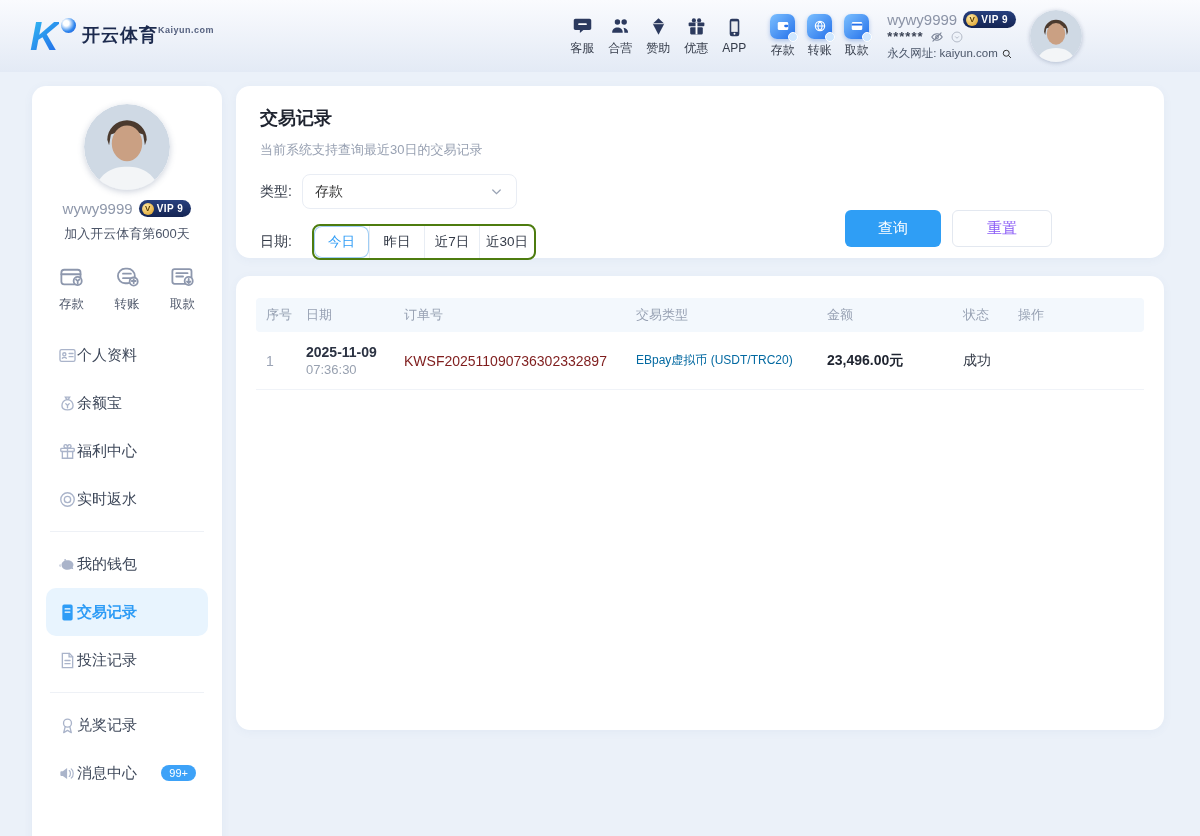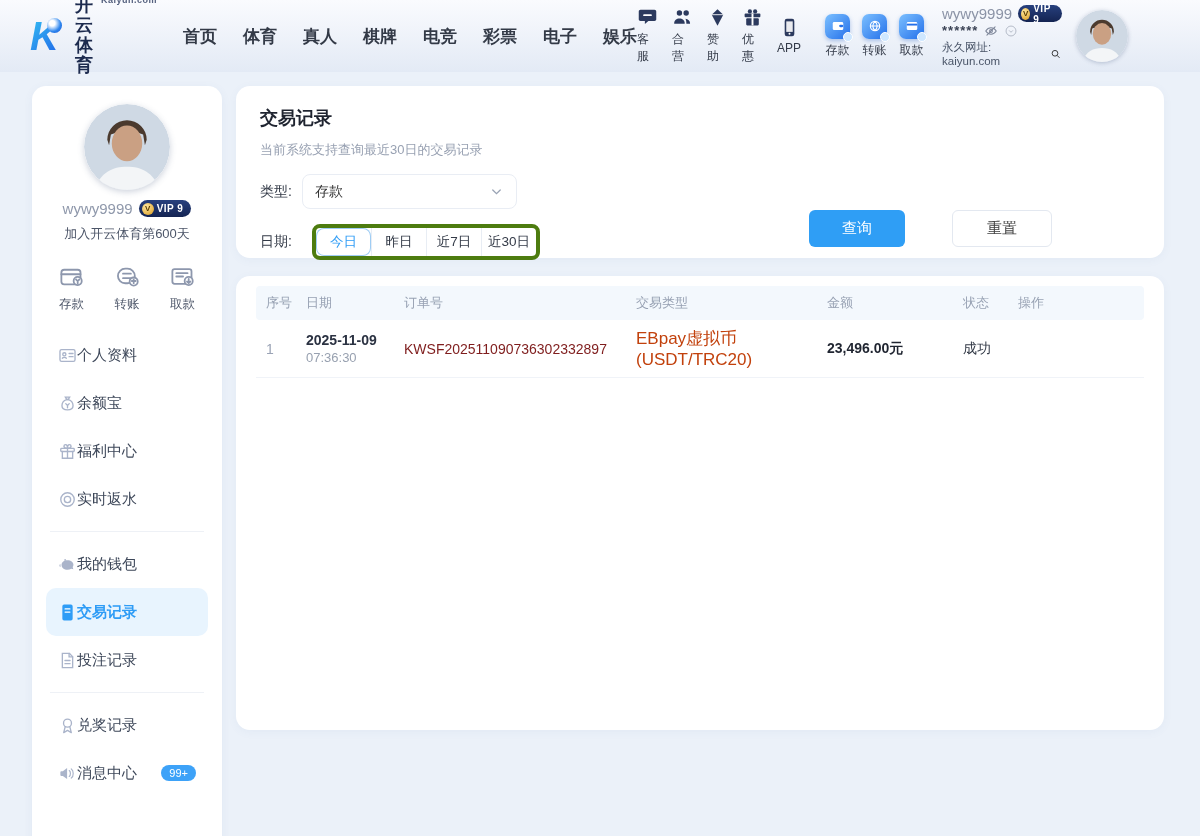--- a/index.html
+++ b/index.html
@@ -76,72 +76,62 @@
     border-radius:14px; box-shadow:0 2px 10px rgba(90,120,170,.06); padding:20px 24px; }
   .f-title { font-size:18px; font-weight:bold; color:#1f2430; }
   .f-sub { font-size:13px; color:#98a1b2; margin-top:11px; }
   .f-row { display:flex; align-items:center; margin-top:15px; }
   .f-label { font-size:14px; color:#333a47; width:42px; flex:none; }
   .f-select, .f-date { height:35px; width:215px; border:1px solid #e9edf4; border-radius:8px; background:#fff;
     display:flex; align-items:center; padding:0 12px; cursor:pointer; }
   .f-select .val { font-size:14px; color:#333; }
   .f-select svg, .f-date svg { margin-left:auto; width:15px; height:15px; color:#99a3b4; }
   .f-date .dval { font-size:13px; color:#333; letter-spacing:.2px; white-space:nowrap; }
-  .seg-group { display:flex; margin-left:10px; border:4px solid #4d7c0f; border-radius:8px; background:#fff; height:36px; }
+  .seg-group { display:flex; margin-left:10px; border:2px solid #4d7c0f; border-radius:8px; background:#fff; height:36px; }
   .seg { width:55px; display:flex; align-items:center; justify-content:center; font-size:13.5px; color:#333a47;
     cursor:pointer; border-left:1px solid #e8edf4; }
   .seg:first-child { border-left:none; }
   .seg.active { color:#2e9cf6; box-shadow:inset 0 0 0 1px #9fcdf4; border-radius:8px; border-left-color:transparent; }
-  .btn-query { position:absolute; left:573px; top:124px; width:96px; height:37px; border:none; border-radius:6px;
+  .btn-query { position:absolute; left:609px; top:124px; width:96px; height:37px; border:none; border-radius:6px;
     background:#2f9ef5; color:#fff; font-size:15px; cursor:pointer; font-family:inherit; }
   .btn-reset { position:absolute; left:716px; top:124px; width:100px; height:37px; border:1px solid #e3e8f0; border-radius:6px;
-    background:#fff; color:#404040; font-size:15px; cursor:pointer; font-family:inherit; }
+    background:#fff; color:#8b5cf6; font-size:15px; cursor:pointer; font-family:inherit; }
 
   
   .table-panel { position:absolute; left:236px; top:276px; width:928px; height:454px; background:#fff;
-    border-radius:14px; box-shadow:0 2px 10px rgba(90,120,170,.06); padding:10px 20px; }
+    border-radius:14px; box-shadow:0 2px 10px rgba(90,120,170,.06); padding:22px 20px; }
   .t-head, .t-row { display:grid; grid-template-columns:40px 98px 232px 191px 136px 55px 1fr; align-items:center; padding:0 10px; }
   .t-head { height:34px; background:#f3f8fd; border-radius:4px; }
   .t-head span { font-size:13px; color:#97a1b3; }
   .t-row { height:58px; border-bottom:1px solid #f0f3f8; }
   .c-idx { font-size:14px; color:#9aa3b5; }
   .c-date b { display:block; font-size:14px; color:#2b3242; }
   .c-date i { display:block; font-style:normal; font-size:13px; color:#98a1b0; margin-top:2px; }
   .c-order { font-size:14px; color:#7f1d1d; }
-  .c-type { font-size:17px; color:#c2410c; }
+  .c-type { font-size:12px; color:#0369a1; }
   .c-amount { font-size:14px; font-weight:bold; color:#1f2430; }
   .c-status { font-size:14px; color:#333a47; }
 </style>
 </head>
 <body>
 
 <div class="stage">
 
   <header class="topbar">
     <div class="logo">
       <div class="logo-mark">
         <span class="logo-k">K</span>
         <span class="logo-ball"></span>
       </div>
       <div class="logo-text">
         <span class="logo-name">开云体育</span>
         <span class="logo-domain">Kaiyun.com</span>
       </div>
     </div>
 
-    <nav class="mainnav">
-      <span>首页</span>
-      <span>体育</span>
-      <span>真人</span>
-      <span>棋牌</span>
-      <span>电竞</span>
-      <span>彩票</span>
-      <span>电子</span>
-      <span>娱乐</span>
-    </nav>
 
     <div class="top-right">
       <div class="tool">
         <svg viewBox="0 0 24 24" fill="currentColor">
             <path d="M4 3h16c1.1 0 2 .9 2 2v9c0 1.1-.9 2-2 2h-7l-4 3.5V16H4c-1.1 0-2-.9-2-2V5c0-1.1.9-2 2-2z"></path>
             <rect x="7" y="8.2" width="10" height="2.2" rx="1.1" fill="#fff"></rect>
           </svg>
         <span class="tlabel">客服</span>
       </div>
       <div class="tool">

